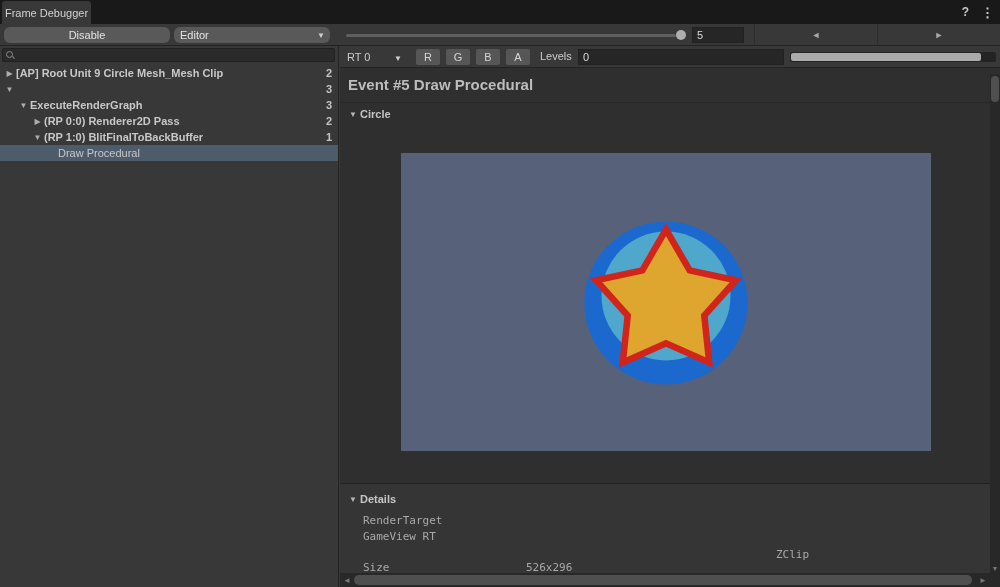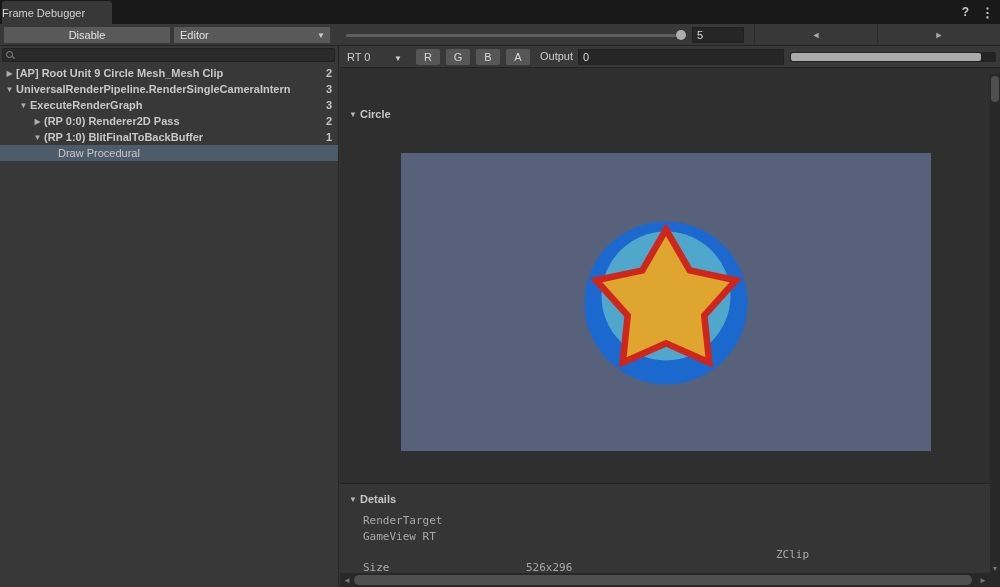--- a/index.html
+++ b/index.html
@@ -5,31 +5,31 @@
   * { box-sizing: border-box; margin: 0; padding: 0; }
   body { background: #1e1e1e; font-family: "Liberation Sans", sans-serif; }
   .window {
     position: relative; width: 1000px; height: 587px;
     background: #383838; overflow: hidden;
     font-size: 11px; color: #c8c8c8;
   }
   
   .titlebar { position: absolute; left:0; top:0; width:100%; height:24px; background:#191919; }
   .tab {
-    position:absolute; left:2px; top:1px; width:110px; height:23px;
+    position:absolute; left:2px; top:1px; width:89px; height:23px;
     background:#383838; border-radius:3px 3px 0 0;
-    display:flex; align-items:center; color:#d2d2d2;
+    display:flex; align-items:center; justify-content:center; color:#d2d2d2;
   }
   .titlebar-icons { position:absolute; right:6px; top:0; height:24px; display:flex; align-items:center; gap:12px; }
   .help-glyph { color:#c8c8c8; font-size:12px; font-weight:bold; cursor:default; }
   .kebab-glyph { color:#c8c8c8; font-size:13px; font-weight:bold; letter-spacing:0; }
   
   .toolbar { position:absolute; left:0; top:24px; width:100%; height:22px; background:#383838; border-bottom:1px solid #232323; }
   .btn {
-    position:absolute; height:16px; top:3px; background:#595959; border-radius:0;
+    position:absolute; height:16px; top:3px; background:#595959; border-radius:6px;
     display:flex; align-items:center; justify-content:center; color:#e4e4e4; font-size:11px;
   }
   .disable-btn { left:4px; width:166px; }
   .editor-dd { left:174px; width:156px; justify-content:flex-start; padding-left:6px; }
   .dd-caret { position:absolute; right:5px; top:4px; font-size:8px; color:#cfcfcf; }
   .slider-track { position:absolute; left:346px; top:10px; width:330px; height:3px; background:#5f5f5f; border-radius:2px; }
   .slider-handle { position:absolute; left:676px; top:6px; width:10px; height:10px; border-radius:50%; background:#aeaeae; }
   .event-num-field {
     position:absolute; left:692px; top:3px; width:52px; height:16px;
     background:#262626; border:1px solid #212121; color:#d8d8d8; font-size:11px; padding:0 4px;
@@ -137,21 +137,20 @@
       </div>
     </div>
     <div class="tree">
       <div class="trow ind0 bold">
         <span class="arrow">▶</span>
         <span class="lbl">[AP] Root Unit 9 Circle Mesh_Mesh Clip</span>
         <span class="cnt">2</span>
       </div>
       <div class="trow ind0 bold">
         <span class="arrow">▼</span>
-        <span class="lbl">UniversalRenderPipeline.RenderSingleCameraIntern</span>
         <span class="cnt">3</span>
       </div>
       <div class="trow ind1 bold">
         <span class="arrow">▼</span>
         <span class="lbl">ExecuteRenderGraph</span>
         <span class="cnt">3</span>
       </div>
       <div class="trow ind2 bold">
         <span class="arrow">▶</span>
         <span class="lbl">(RP 0:0) Renderer2D Pass</span>
@@ -182,27 +181,30 @@
       </div>
       <div class="chan-btn chan-g">
         <span>G</span>
       </div>
       <div class="chan-btn chan-b">
         <span>B</span>
       </div>
       <div class="chan-btn chan-a">
         <span>A</span>
       </div>
-      <span class="levels-label">Output</span>
+      <span class="levels-label">Levels</span>
       <input class="levels-input" value="0" style="">
       <div class="levels-slider">
         <div class="levels-thumb"></div>
       </div>
     </div>
 
+    <div class="event-titlebar">
+      <span class="event-title">Event #5 Draw Procedural</span>
+    </div>
 
     <div class="section-header output-header">
       <span class="fold-arrow">▼</span>
       <span class="section-title">Circle</span>
     </div>
 
     <div class="preview-img">
       <svg viewBox="0 0 526 296" preserveAspectRatio="none">
         <rect x="0" y="0" width="526" height="296" fill="#57617a"></rect>
         <circle cx="263" cy="149" r="81" fill="#1b69ce"></circle>

